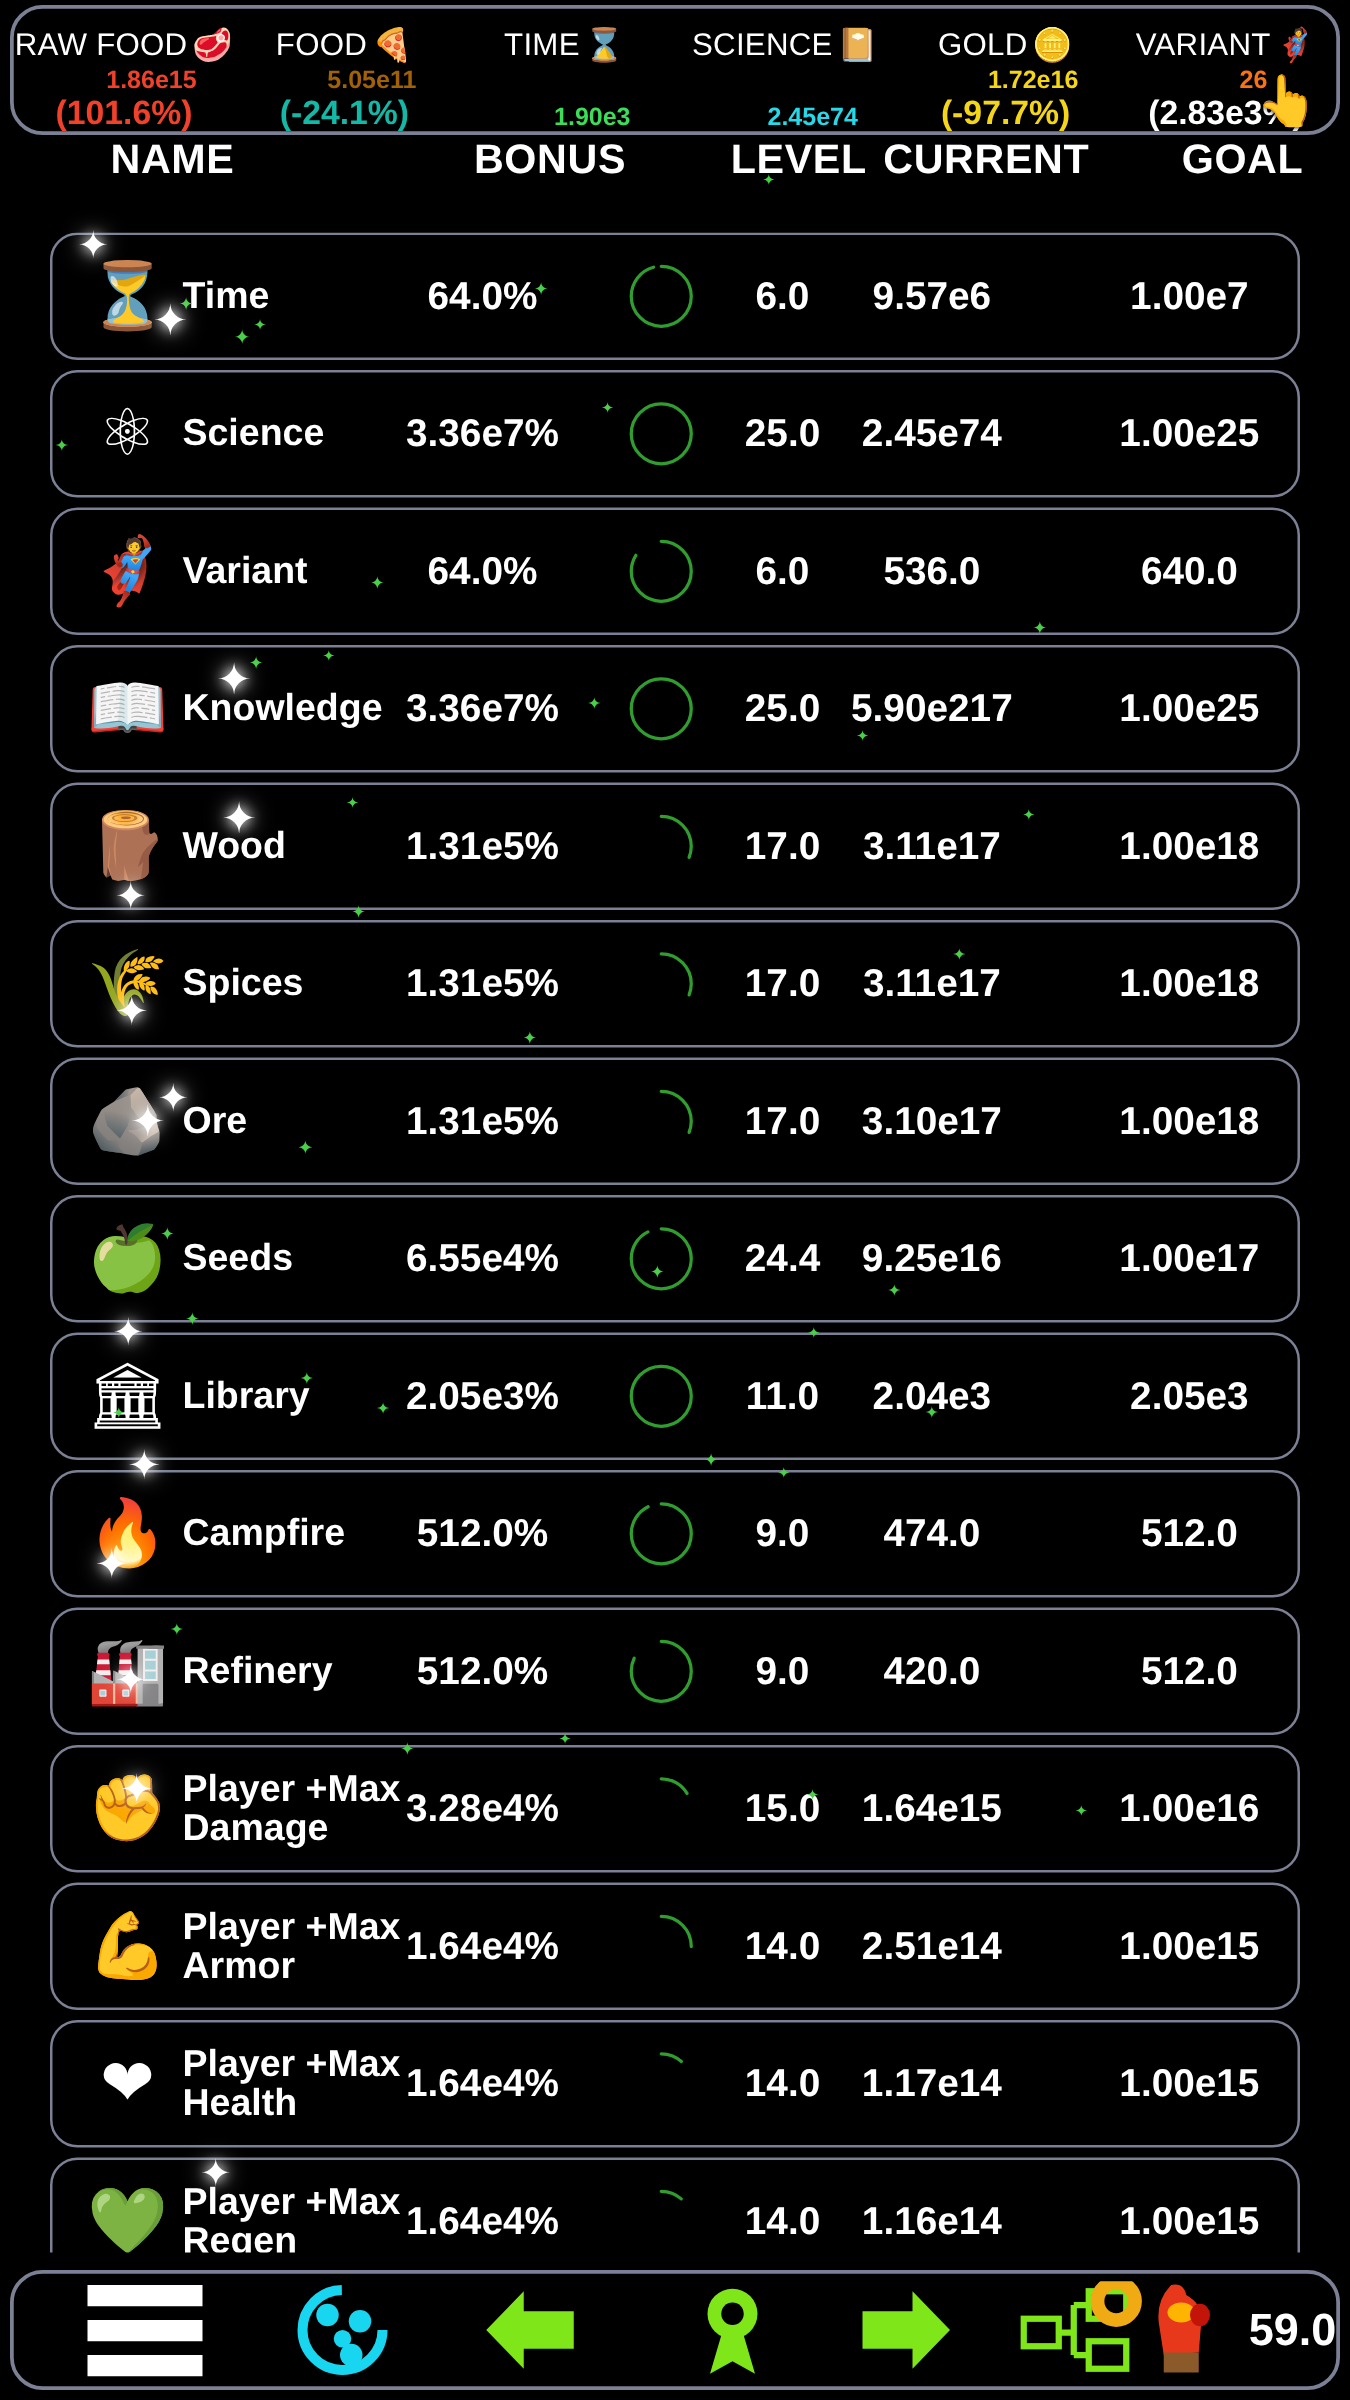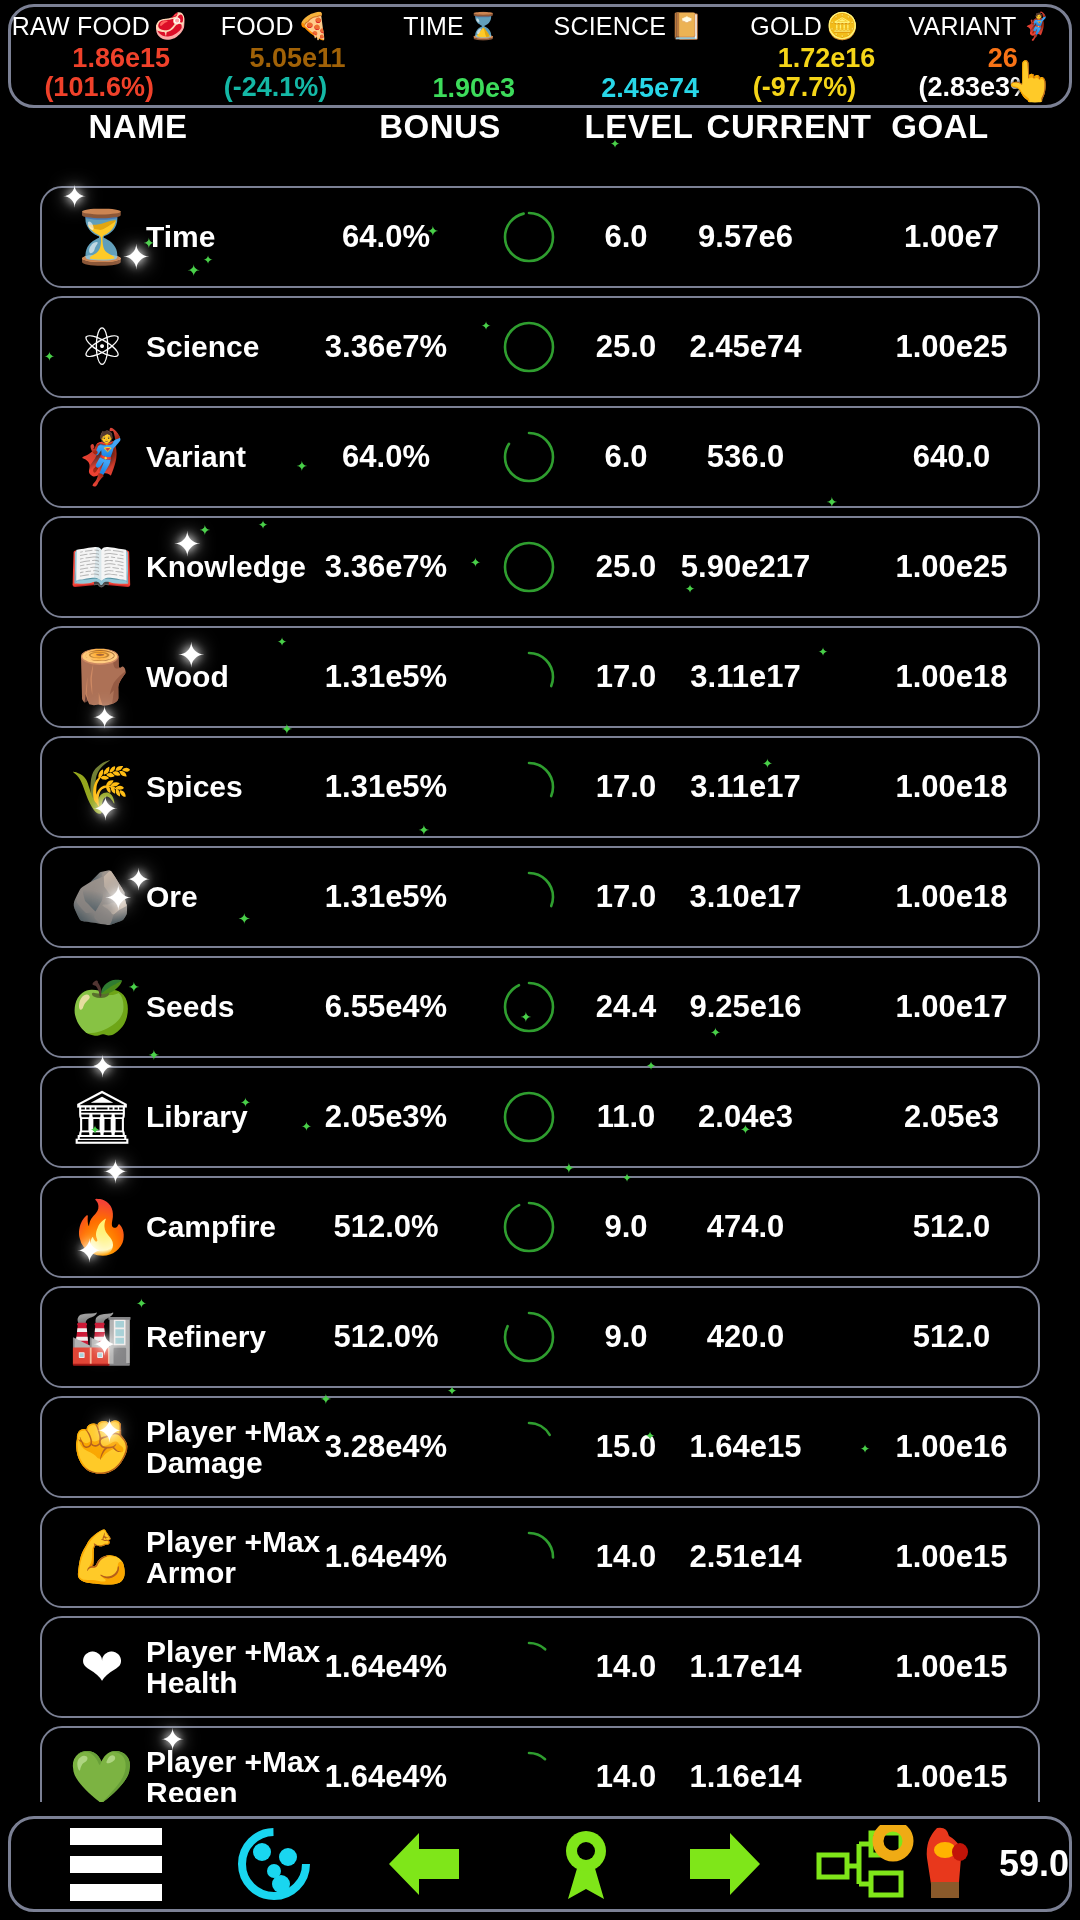--- a/index.html
+++ b/index.html
@@ -25,36 +25,36 @@
     background: #000;
     display: flex;
     align-items: flex-start;
     padding: 0;
   }
   .res-cell {
     flex: 1 1 0;
     display: flex;
     flex-direction: column;
     align-items: center;
-    padding-top: 6px;
+    padding-top: 16px;
   }
   .res-head {
     display: flex;
     align-items: center;
     gap: 4px;
     font-size: 25px;
     font-weight: 400;
     color: #fff;
     letter-spacing: 0.2px;
     white-space: nowrap;
     line-height: 1;
   }
   .res-emoji { font-size: 26px; line-height: 1; }
   .res-val {
-    font-size: 27px;
+    font-size: 20px;
     font-weight: 700;
     line-height: 1.08;
     margin-top: 5px;
     white-space: nowrap;
     margin-left: 44px;
   }
   .res-delta {
     font-size: 27px;
     font-weight: 700;
     line-height: 1.08;
@@ -256,21 +256,21 @@
       <div class="res-delta" style="color: rgb(255, 255, 255);">(2.83e3%)</div>
     </div>
     <div id="cursor-icon">👆</div>
   </div>
 
 <div id="col-headers">
     <div class="ch" style="left: 138px;">NAME</div>
     <div class="ch" style="left: 440px;">BONUS</div>
     <div class="ch" style="left: 639px;">LEVEL</div>
     <div class="ch" style="left: 789px;">CURRENT</div>
-    <div class="ch" style="left: 940px;">GOAL</div>
+    <div class="ch" style="left: 994px;">GOAL</div>
   </div>
 
 <div id="rows">
     <div class="row-card">
       <div class="cell c-icon">⏳</div>
       <div class="cell c-name">Time</div>
       <div class="cell c-bonus">64.0%</div>
       <div class="cell c-ring">
         <svg class="ring-svg" width="58" height="58" viewBox="0 0 58 58">
           <circle cx="29" cy="29" r="24" fill="none" stroke="#2f9e2f" stroke-width="2.6" stroke-linecap="round" stroke-dasharray="144.31220013530074 150.79644737231007" transform="rotate(-90 29 29)"></circle>

